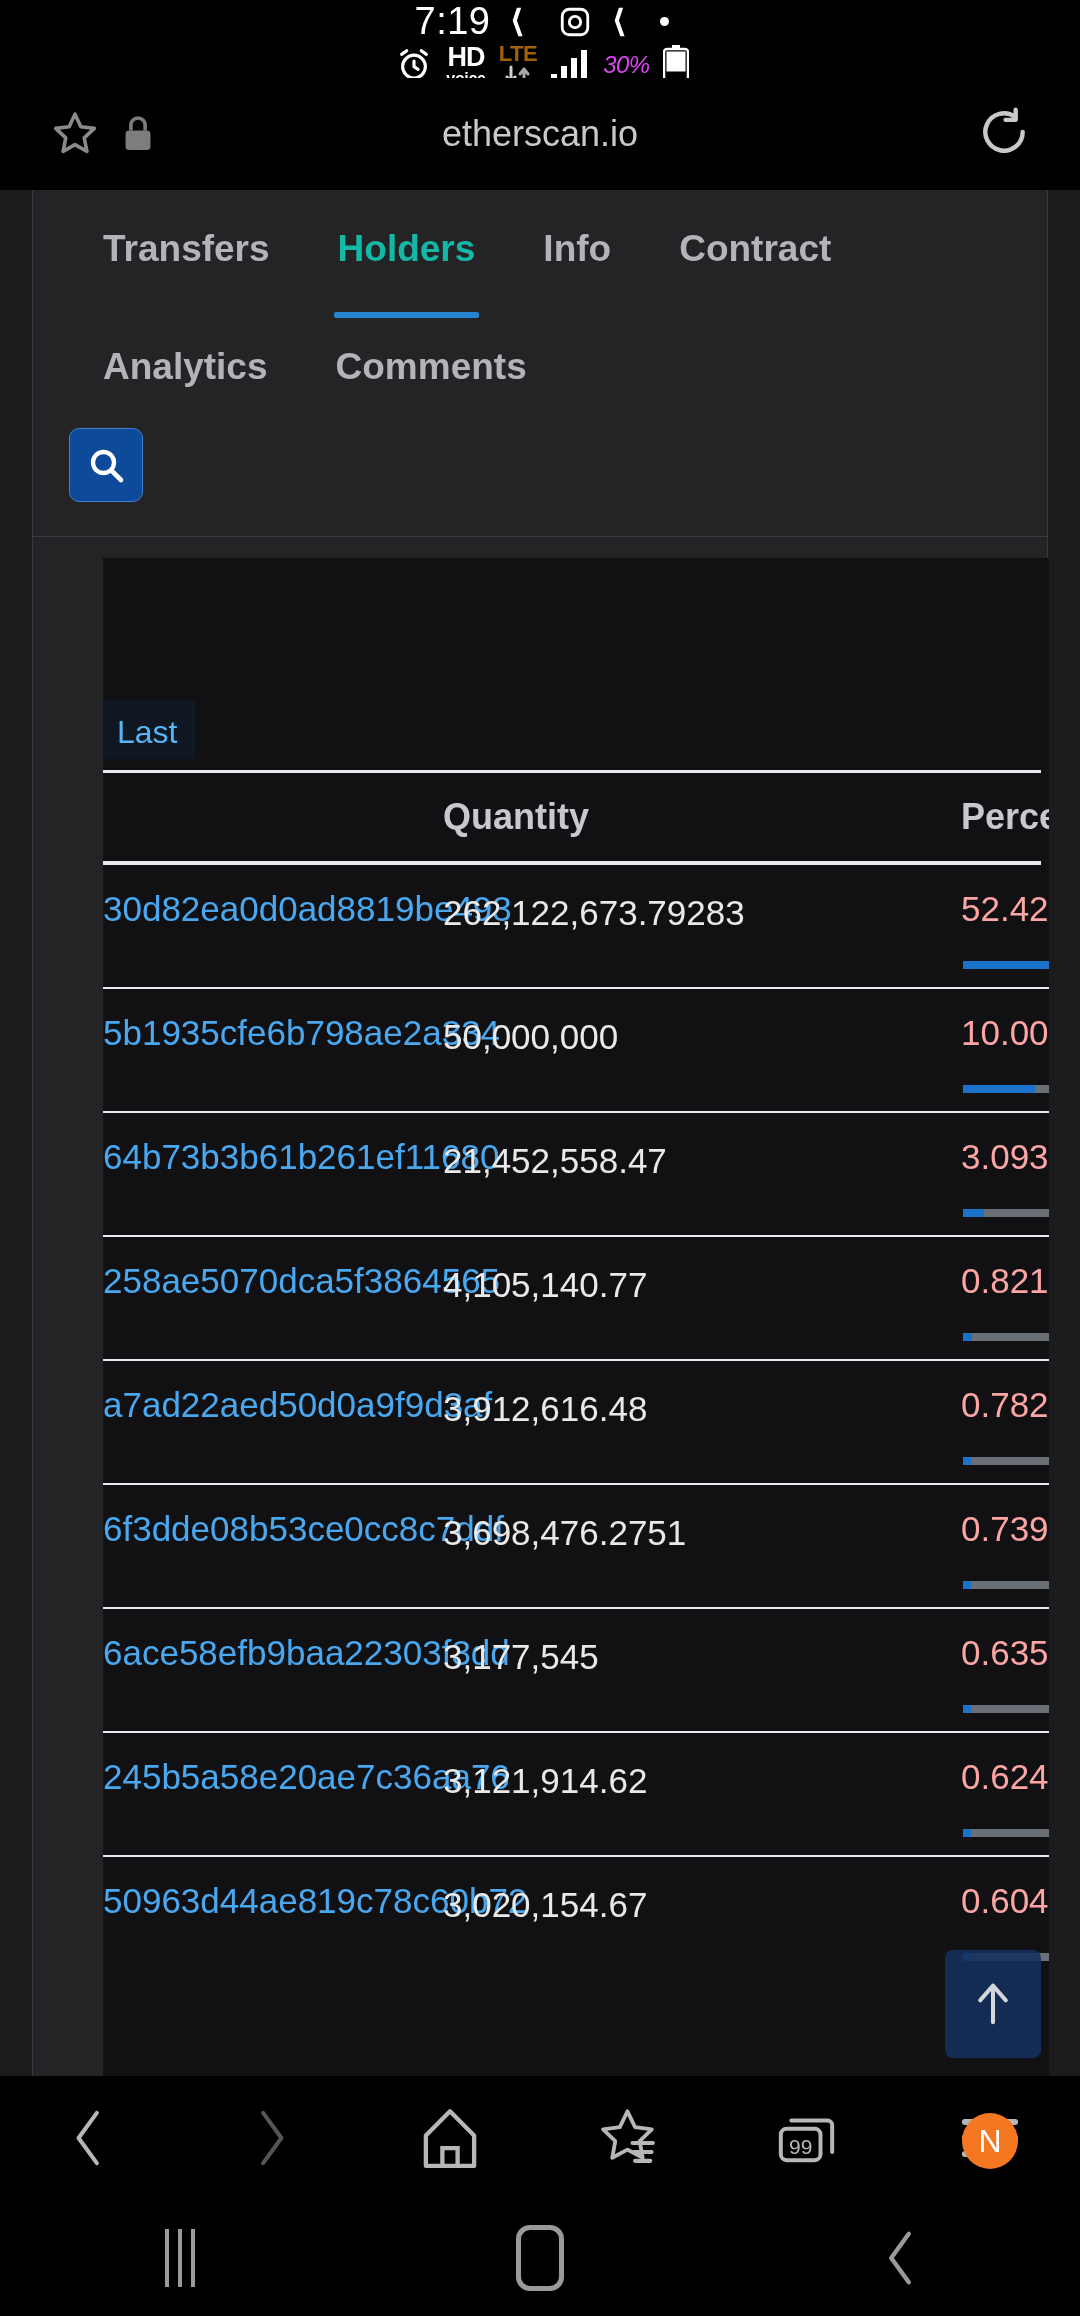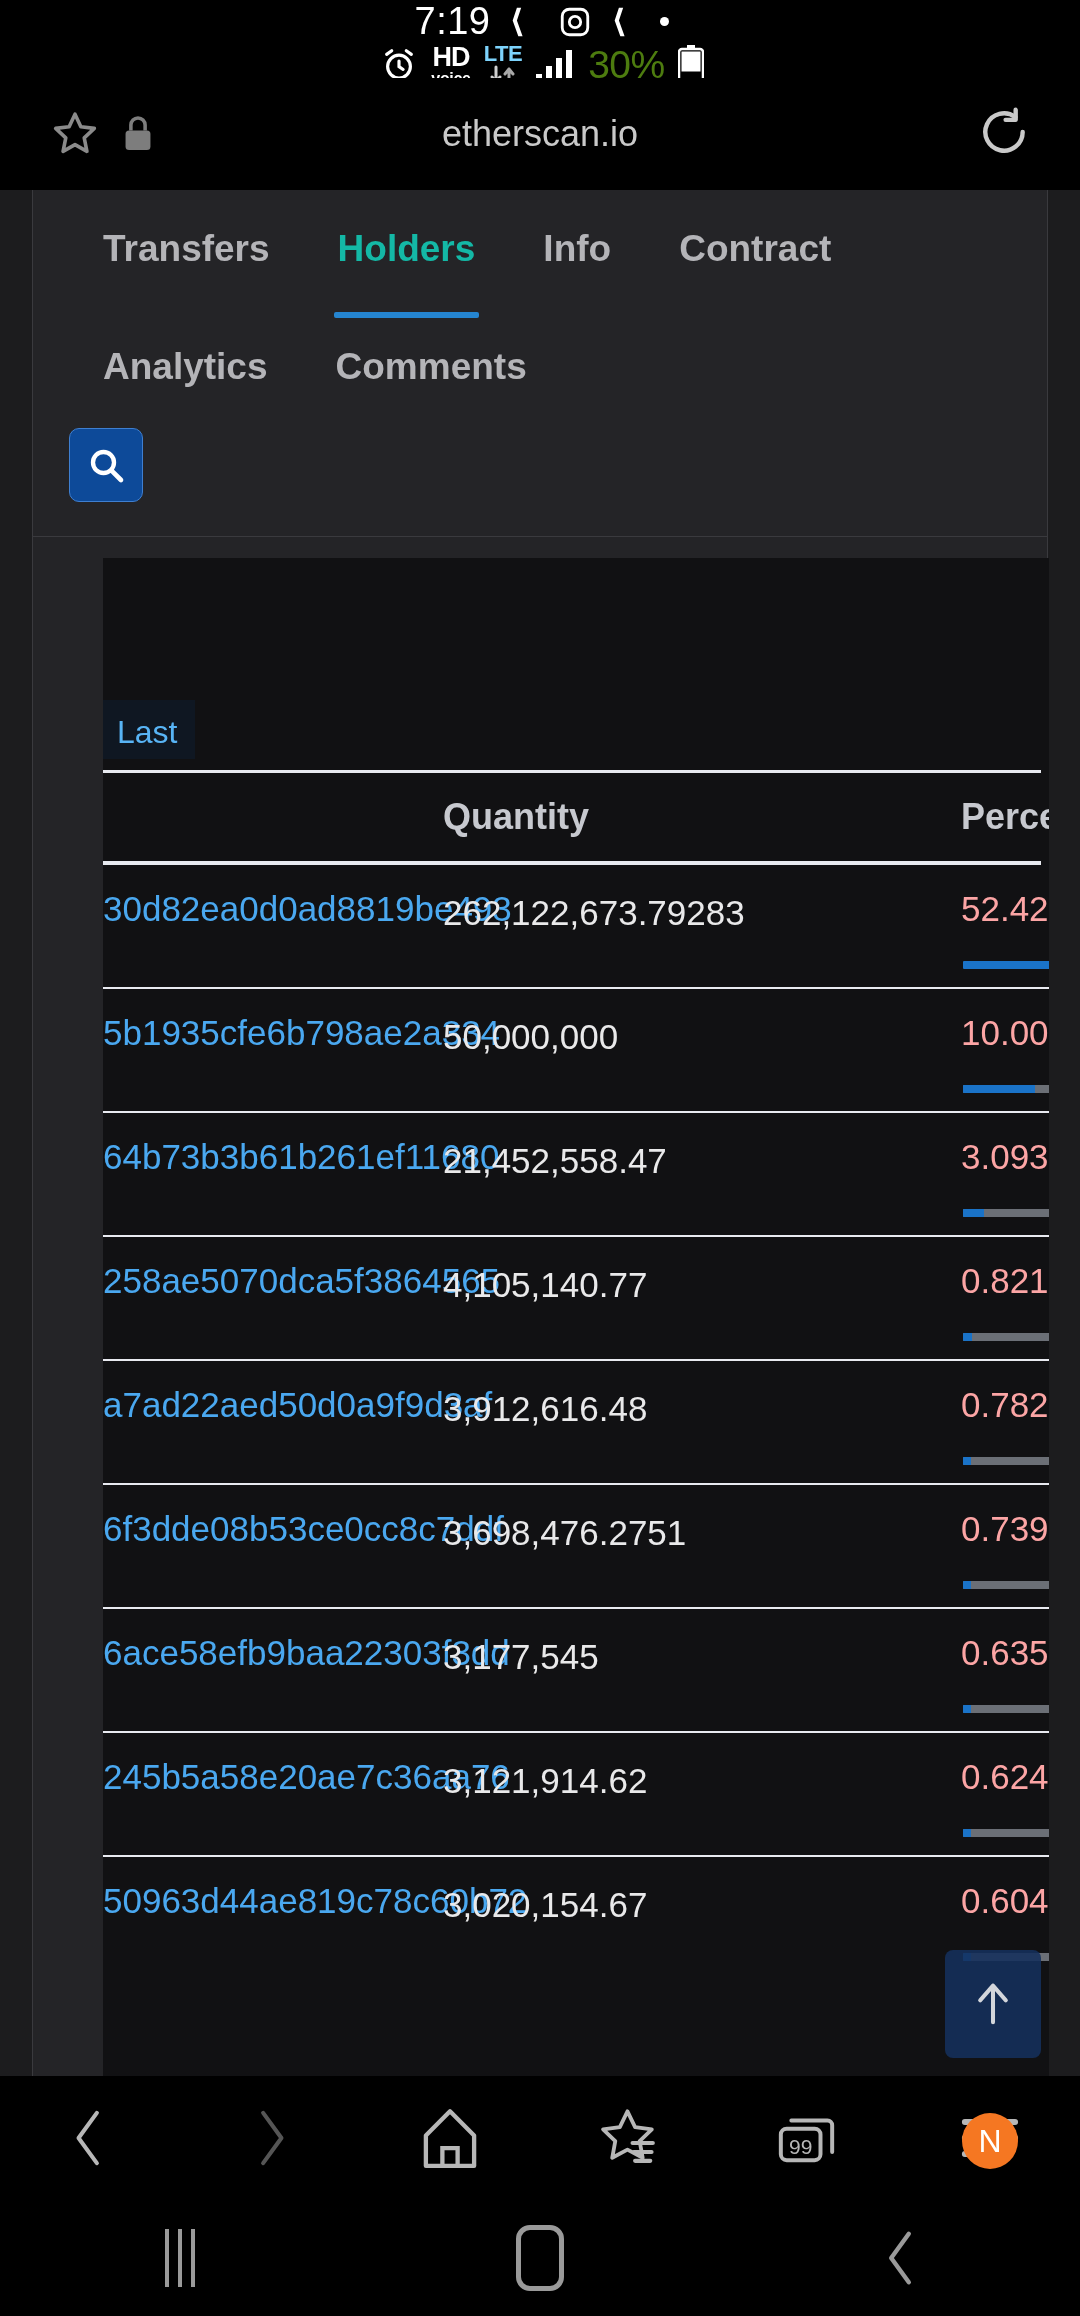--- a/index.html
+++ b/index.html
@@ -19,22 +19,22 @@
   }
   .sb-left{ display:flex; align-items:center; gap:17px; }
   .sb-time{ font-size:38px; font-weight:400; letter-spacing:.5px; color:#fff; }
   .sb-icn{ width:34px; height:34px; display:block; }
   .sb-dot{ width:9px; height:9px; border-radius:50%; background:#fff; display:block; }
   .sb-right{ display:flex; align-items:center; gap:13px; }
   .hdvoice{ display:flex; flex-direction:column; align-items:center; line-height:1; color:#fff; }
   .hdvoice .hd{ font-size:27px; font-weight:700; letter-spacing:-1px; }
   .hdvoice .vo{ font-size:16px; font-weight:700; letter-spacing:-.3px; }
   .ltebox{ display:flex; flex-direction:column; align-items:center; line-height:1; }
-  .ltebox .lte{ font-size:22px; font-weight:700; color:#7dd3fc; letter-spacing:-.5px; }
-  .sb-batt{ font-size:39px; font-weight:400; color:#4d7c0f; letter-spacing:-.5px; }
+  .ltebox .lte{ font-size:22px; font-weight:700; color:#a16207; letter-spacing:-.5px; }
+  .sb-batt{ font-size:24px; font-weight:400; color:#d946ef; letter-spacing:-.5px;font-style:italic; }
 
   
   .urlbar{
     position:absolute; top:78px; left:0; width:1080px; height:112px;
     display:flex; align-items:center; background:#000;
   }
   .urlbar .left-icons{ display:flex; align-items:center; gap:20px; padding-left:48px; }
   .url-title{
     position:absolute; left:0; right:0; text-align:center;
     font-size:36px; color:#c9c9c9; pointer-events:none;

